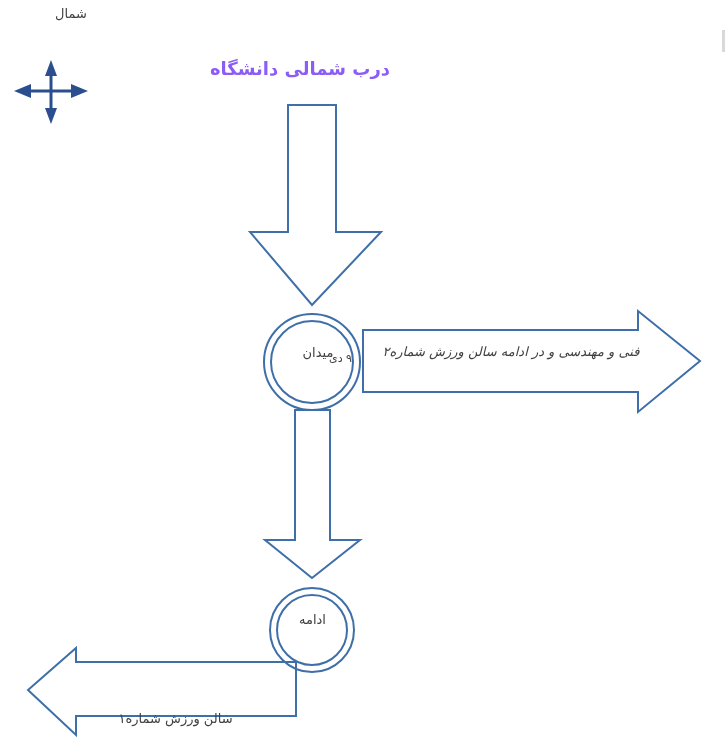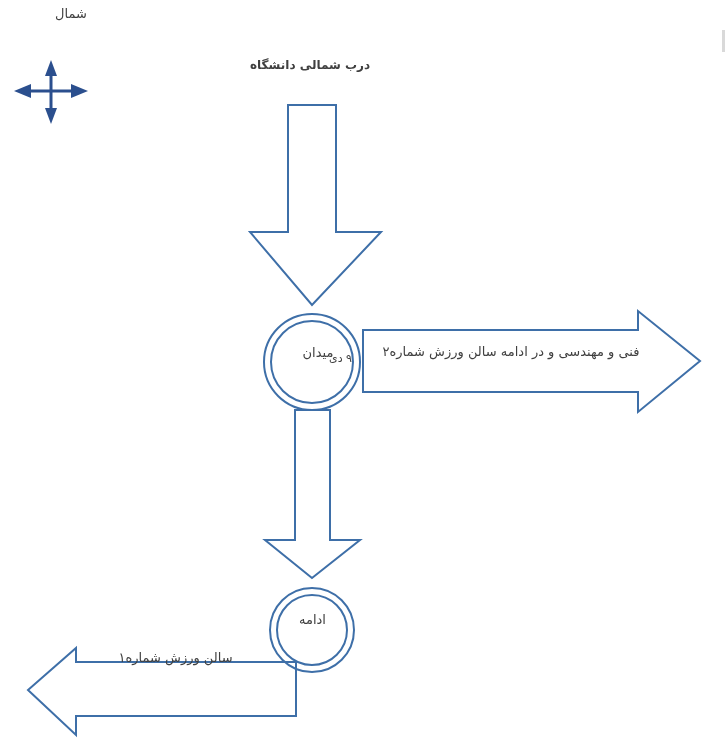--- a/index.html
+++ b/index.html
@@ -31,23 +31,23 @@
   }
   #north-label {
     left: 55px;
     top: 6px;
     font-size: 13px;
   }
   #title-label {
     left: 250px;
     top: 58px;
     width: 140px;
-    text-align: left;
-    color: #404040;
-    font-size: 12px;
+    text-align: right;
+    color: #8b5cf6;
+    font-size: 18px;
     font-weight: bold;
   }
   #node1-line1 {
     left: 272px;
     top: 345px;
     width: 92px;
     text-align: center;
     font-size: 13px;
   }
   #node1-line2 {
@@ -63,24 +63,25 @@
     width: 65px;
     text-align: center;
     font-size: 13px;
   }
   #right-arrow-label {
     left: 378px;
     top: 344px;
     width: 266px;
     text-align: center;
     font-size: 13px;
+    font-style: italic;
   }
   #left-arrow-label {
     left: 103px;
-    top: 650px;
+    top: 711px;
     width: 145px;
     text-align: center;
     font-size: 13px;
   }
   .sc-stroke {
     fill: none;
     stroke: #3e6fa8;
     stroke-width: 2;
   }
   .arrow-shape {

